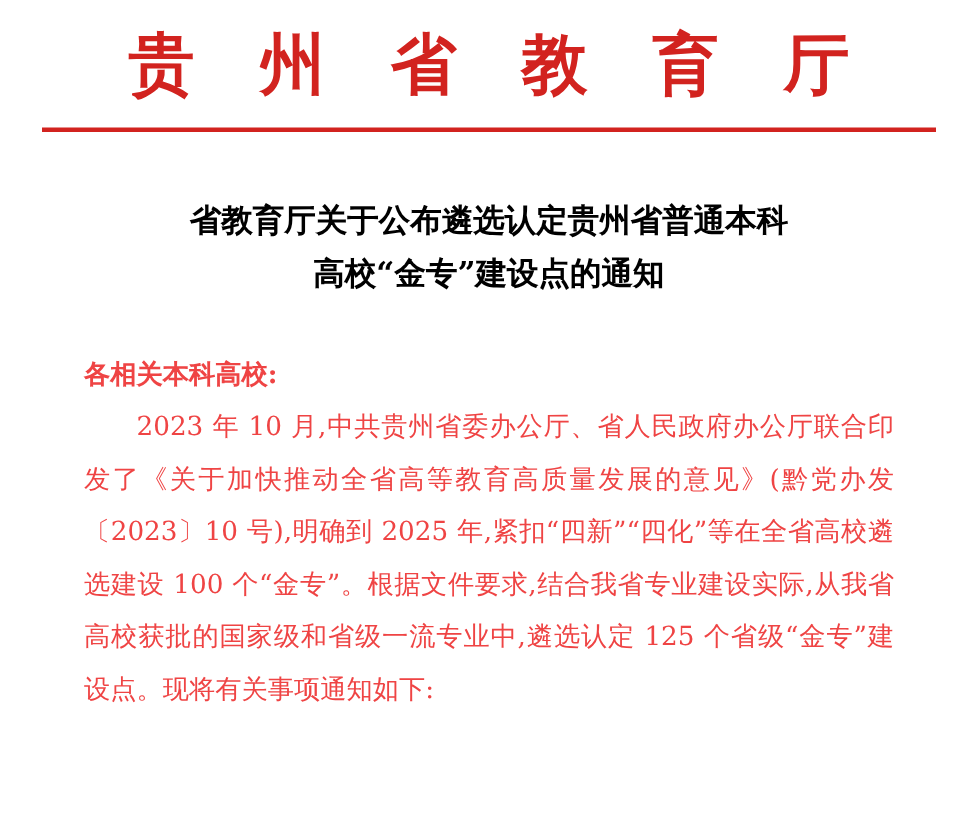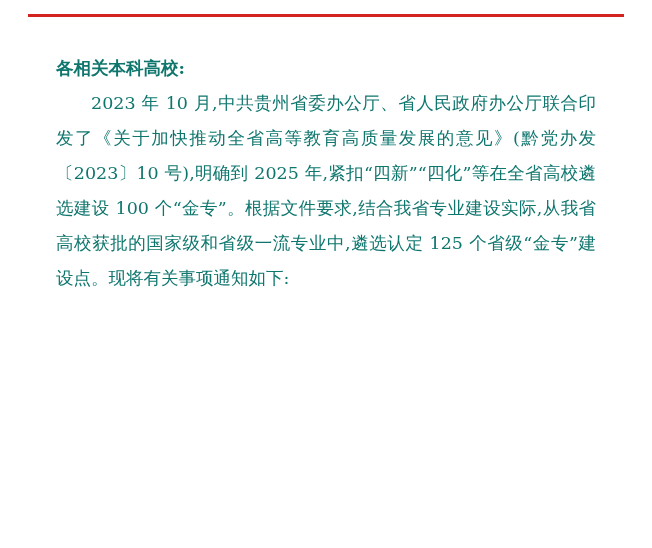--- a/index.html
+++ b/index.html
@@ -45,41 +45,48 @@
     font-family: "DejaVu Serif", serif;
     font-weight: bold;
     font-size: 21px;
     line-height: 1.65;
     color: #000000;
   }
   .body-block {
     margin: 34px 56px 0 56px;
     font-size: 17.5px;
     line-height: 2.0;
-    color: #0f766e;
+    color: #ef4444;
     text-align: justify;
   }
   .salutation {
     font-family: "DejaVu Serif", serif;
     font-weight: bold;
   }
   .para {
     font-family: "DejaVu Serif", serif;
     font-weight: normal;
     text-indent: 2em;
     margin: 0;
   }
 </style>
 </head>
 <body>
 
 <div class="page">
 
+  <div class="letterhead">
+    <div class="letterhead-title">贵 州 省 教 育 厅</div>
+  </div>
 
   <div class="red-rule"></div>
 
+  <div class="doc-title">
+    <div>省教育厅关于公布遴选认定贵州省普通本科</div>
+    <div>高校“金专”建设点的通知</div>
+  </div>
 
   <div class="body-block">
     <div class="salutation">各相关本科高校:</div>
     <p class="para">2023 年 10 月,中共贵州省委办公厅、省人民政府办公厅联合印发了《关于加快推动全省高等教育高质量发展的意见》(黔党办发〔2023〕10 号),明确到 2025 年,紧扣“四新”“四化”等在全省高校遴选建设 100 个“金专”。根据文件要求,结合我省专业建设实际,从我省高校获批的国家级和省级一流专业中,遴选认定 125 个省级“金专”建设点。现将有关事项通知如下:</p>
   </div>
 
 </div>
 
 </body></html>

